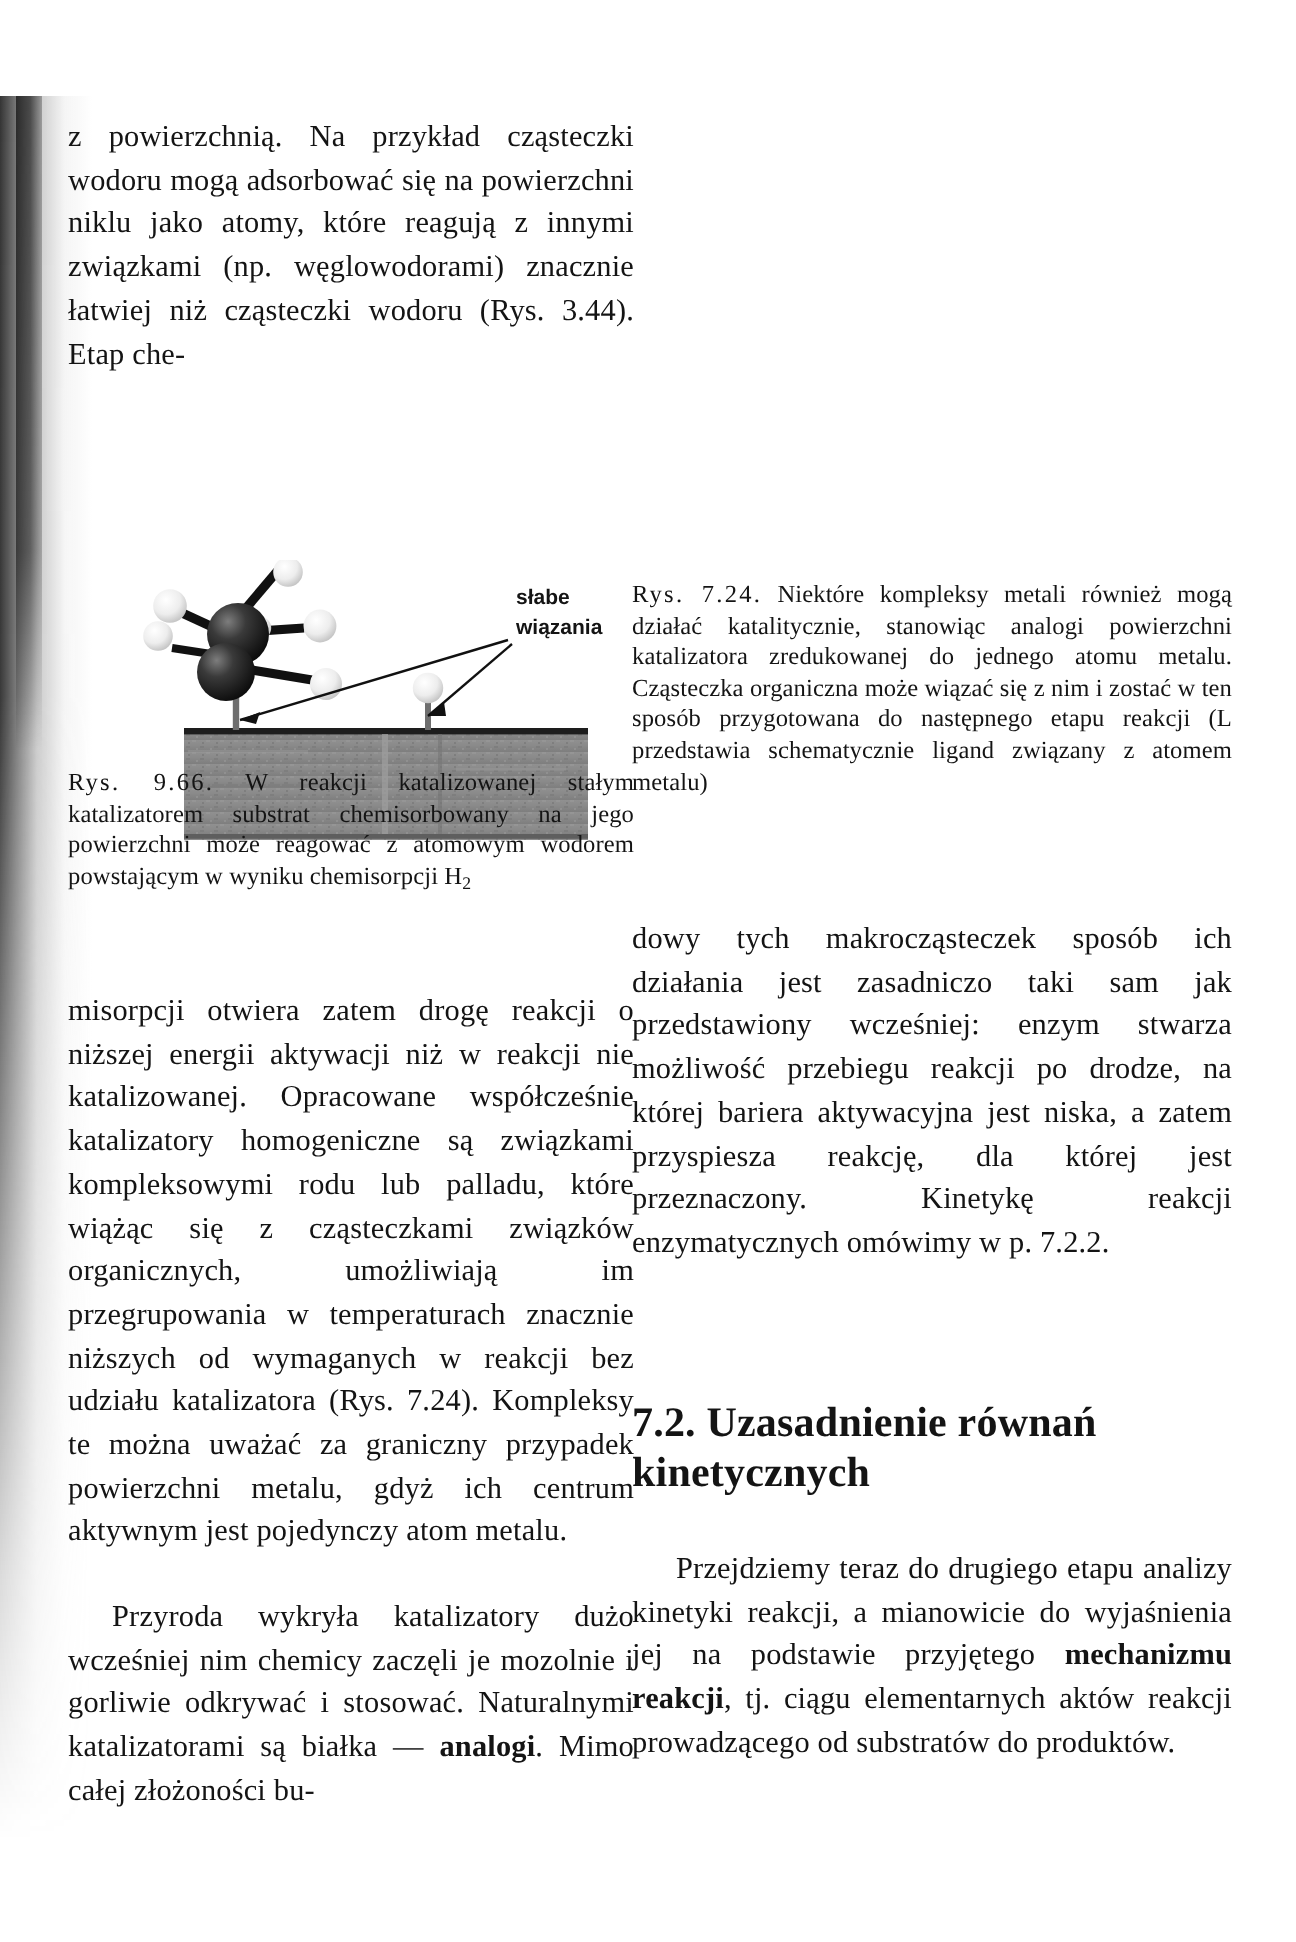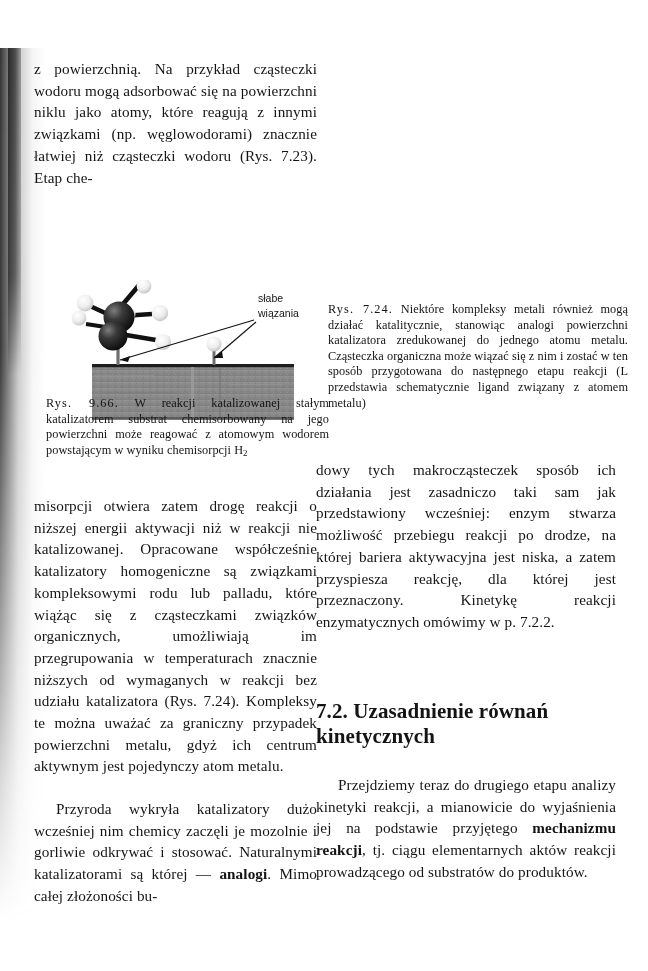--- a/index.html
+++ b/index.html
@@ -68,21 +68,21 @@
     font-size: 15.2px;
     line-height: 21.7px;
     text-align: justify;
     text-justify: inter-word;
     letter-spacing: 0.1px;
   }
   p.body-text + p.body-text { margin-top: 0; }
   p.indent { text-indent: 22px; }
 
   p.caption {
-    margin: 12px;
+    margin: 0;
     font-size: 12.3px;
     line-height: 15.6px;
     text-align: justify;
     letter-spacing: 0.05px;
   }
   .caption .lead { letter-spacing: 1.1px; }
 
   h2.section-heading {
     margin: 0;
     font-size: 21px;
@@ -94,20 +94,21 @@
   b, strong { font-weight: bold; }
   sub { font-size: 0.72em; vertical-align: -0.26em; }
 
   
   #figure-723 {
     position: absolute;
     left: 34px;
     top: 222px;
     width: 283px;
     height: 152px;
+    font-weight: bold;
   }
   #figure-723 svg { display: block; }
 
   
   #figure-724 {
     position: absolute;
     left: 330px;
     top: 52px;
     width: 280px;
     height: 232px;
@@ -139,21 +140,21 @@
 </style>
 </head>
 <body>
 
 <div id="scan-shadow-left"></div>
 <div id="scan-shadow-hard"></div>
 <div id="scan-shadow-top"></div>
 
 <div id="left-column" class="column">
 
-  <p id="para-top" class="body-text">z powierzchnią. Na przykład cząsteczki wodoru mogą adsorbować się na powierzchni niklu jako atomy, które reagują z innymi związkami (np. węglowodorami) znacznie łatwiej niż cząsteczki wodoru (Rys. 7.23). Etap che-</p>
+  <p id="para-top" class="body-text">z powierzchnią. Na przykład cząsteczki wodoru mogą adsorbować się na powierzchni niklu jako atomy, które reagują z innymi związkami (np. węglowodorami) znacznie łatwiej niż cząsteczki wodoru (Rys. 3.44). Etap che-</p>
 
   <div id="figure-723">
     <svg width="283" height="152" viewBox="0 0 283 152" xmlns="http://www.w3.org/2000/svg">
       <defs>
         <radialGradient id="atomDark" cx="34%" cy="30%" r="75%">
           <stop offset="0%" stop-color="#7d7d7d"></stop>
           <stop offset="38%" stop-color="#3a3a3a"></stop>
           <stop offset="100%" stop-color="#0b0b0b"></stop>
         </radialGradient>
         <radialGradient id="atomWhite" cx="38%" cy="32%" r="78%">
@@ -225,21 +226,21 @@
   </div>
 
   <p id="cap-723" class="caption">
     <span class="lead">Rys.  9.66.</span>
     <span>W reakcji katalizowanej stałym katalizatorem substrat chemisorbowany na jego powierzchni może reagować z atomowym wodorem powstającym w wyniku chemisorpcji H</span><sub>2</sub>
   </p>
 
   <p id="para-mid" class="body-text">misorpcji otwiera zatem drogę reakcji o niższej energii aktywacji niż w reakcji nie katalizowanej. Opracowane współcześnie katalizatory homogeniczne są związkami kompleksowymi rodu lub palladu, które wiążąc się z cząsteczkami związków organicznych, umożliwiają im przegrupowania w temperaturach znacznie niższych od wymaganych w reakcji bez udziału katalizatora (Rys. 7.24). Kompleksy te można uważać za graniczny przypadek powierzchni metalu, gdyż ich centrum aktywnym jest pojedynczy atom metalu.</p>
 
   <p id="para-bottom" class="body-text indent">
-    <span>Przyroda wykryła katalizatory dużo wcześniej nim chemicy zaczęli je mozolnie i gorliwie odkrywać i stosować. Naturalnymi katalizatorami są której — </span><b>analogi</b><span>. Mimo całej złożoności bu-</span>
+    <span>Przyroda wykryła katalizatory dużo wcześniej nim chemicy zaczęli je mozolnie i gorliwie odkrywać i stosować. Naturalnymi katalizatorami są białka — </span><b>analogi</b><span>. Mimo całej złożoności bu-</span>
   </p>
 </div>
 
 <div id="right-column" class="column">
 
   <div id="figure-724">
     <svg width="280" height="232" viewBox="0 0 280 232" xmlns="http://www.w3.org/2000/svg">
       <defs>
         <radialGradient id="big" cx="36%" cy="28%" r="76%">
           <stop offset="0%" stop-color="#9a9a9a"></stop>

